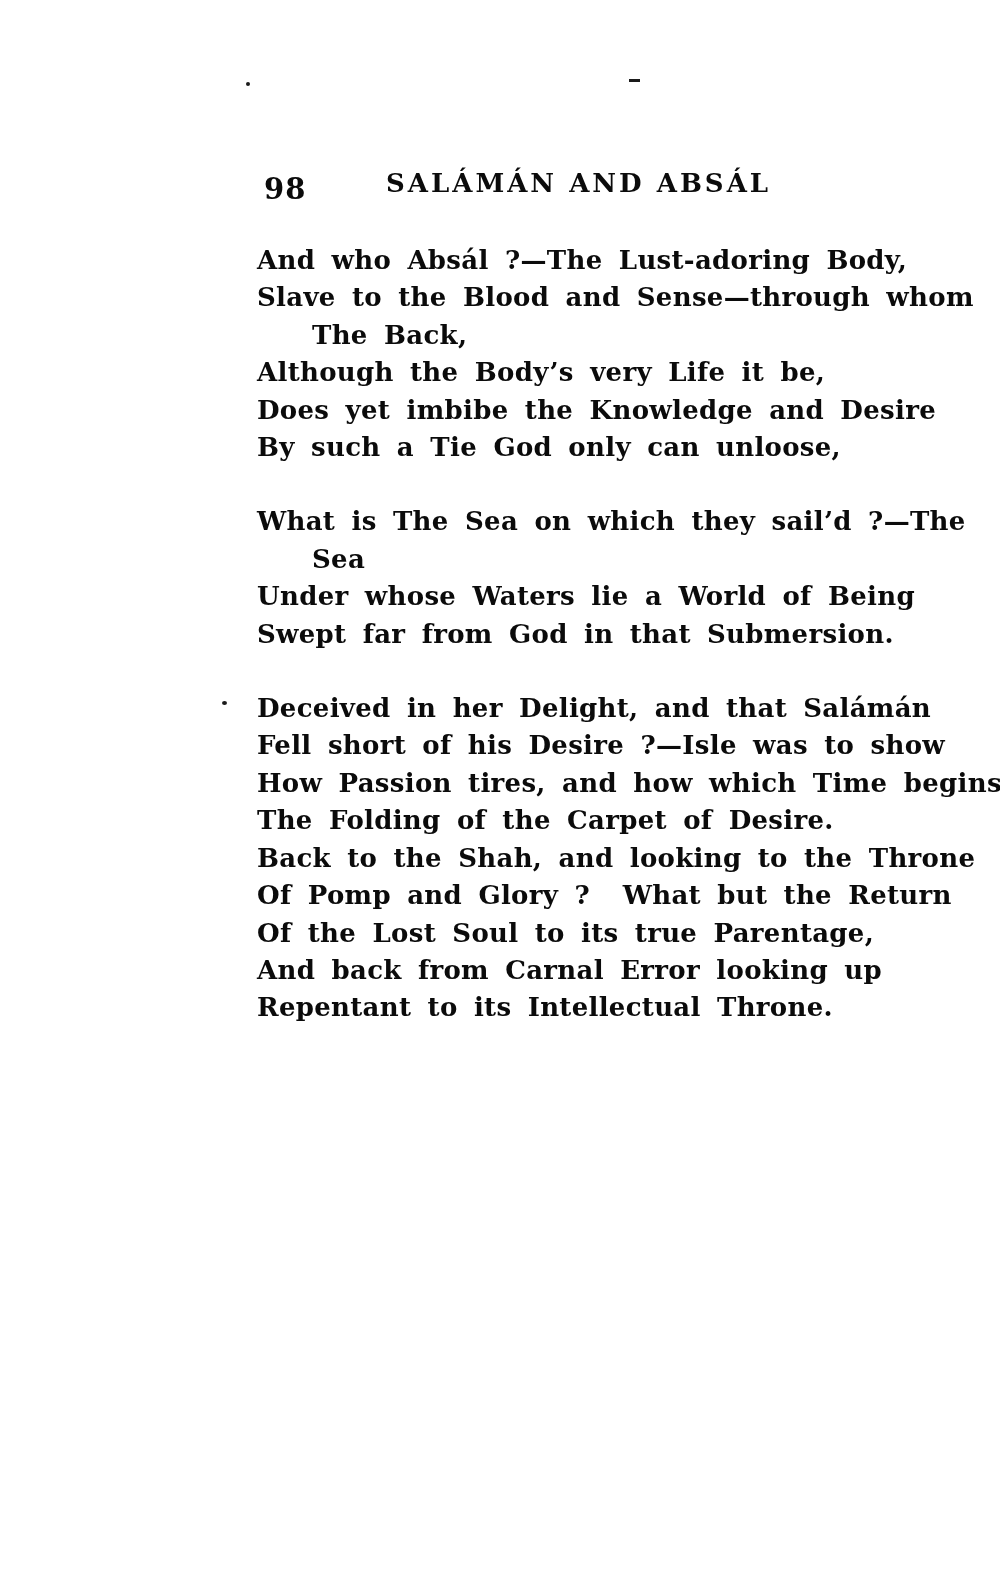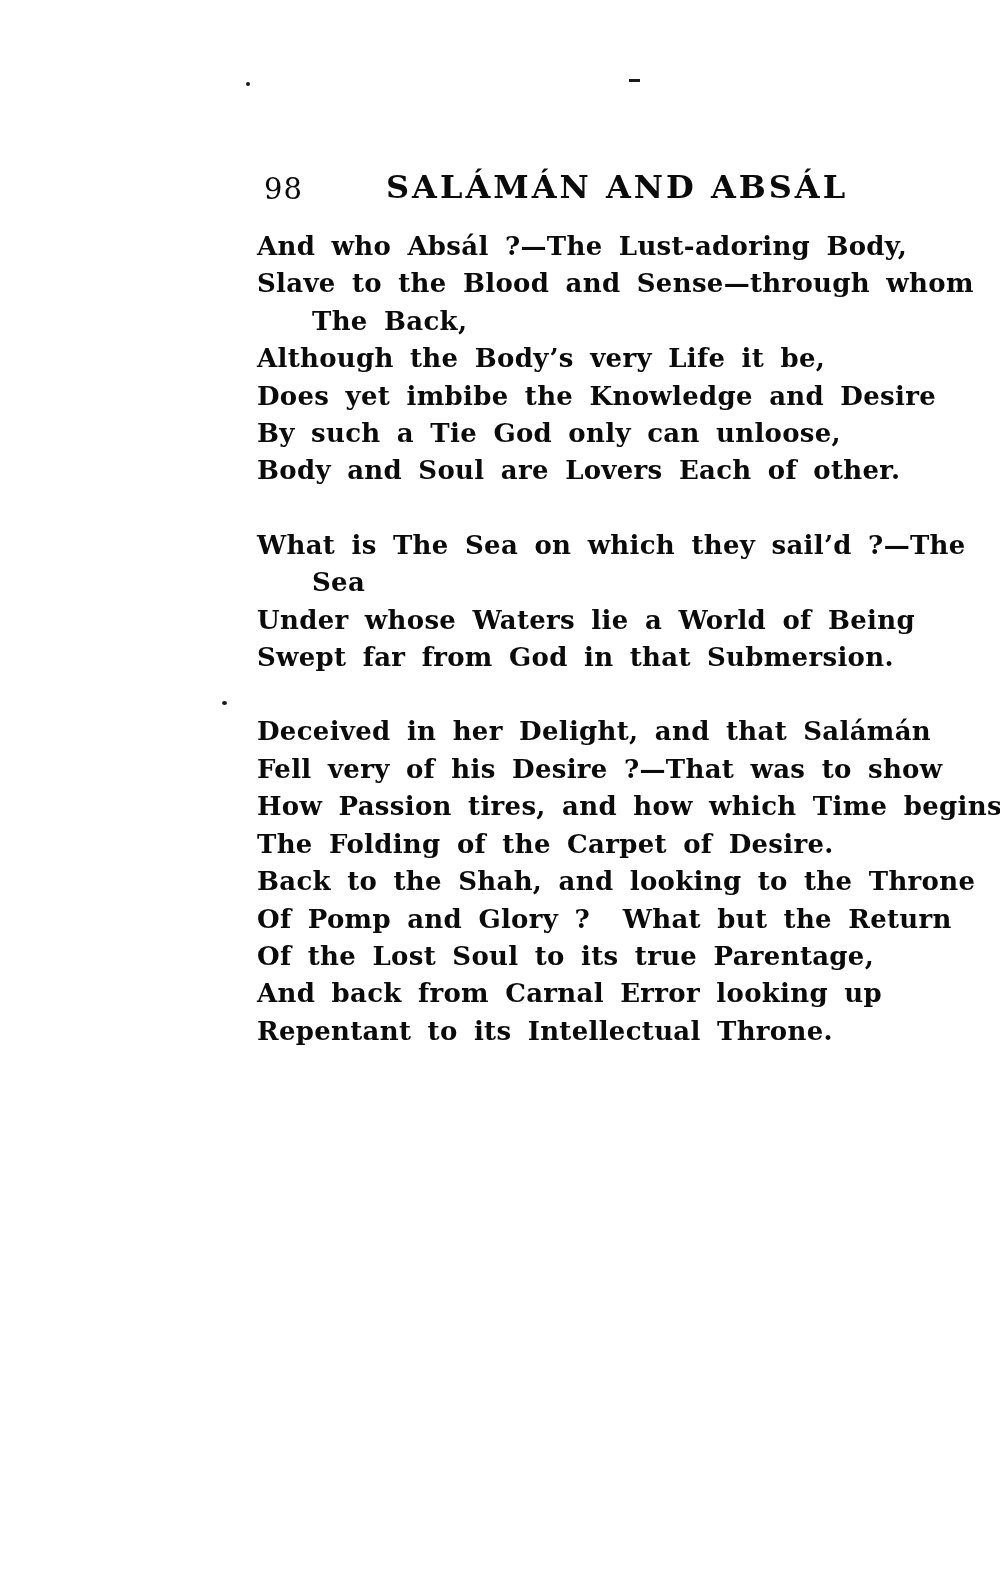--- a/index.html
+++ b/index.html
@@ -16,39 +16,39 @@
     font-family: "DejaVu Serif", "Liberation Serif", serif;
     overflow: hidden;
   }
 
   
   .page-number {
     position: absolute;
     left: 264px;
     top: 172px;
     font-size: 29px;
-    font-weight: normal;
+    font-weight: bold;
     letter-spacing: 1px;
   }
   .running-title {
     position: absolute;
     left: 386px;
     top: 168px;
     margin: 0;
-    font-size: 32px;
+    font-size: 26px;
     font-weight: bold;
     letter-spacing: 3px;
     white-space: pre;
   }
 
   
   .poem {
     position: absolute;
     left: 257px;
-    top: 228px;
+    top: 242px;
     width: 660px;
   }
   .stanza {
     margin: 0 0 37px 0;
   }
   .line {
     margin: 0;
     font-size: 26px;
     font-weight: bold;
     line-height: 37.4px;
@@ -85,33 +85,32 @@
 
   <main class="poem">
 
     <section class="stanza">
       <p class="line">And who Absál ?—The Lust-adoring Body,</p>
       <p class="line">Slave to the Blood and Sense—through whom</p>
       <p class="line indent">The Back,</p>
       <p class="line">Although the Body’s very Life it be,</p>
       <p class="line">Does yet imbibe the Knowledge and Desire</p>
       <p class="line">By such a Tie God only can unloose,</p>
-      <p class="line">Body and Soul are Lovers Each of other.</p>
     </section>
 
     <section class="stanza">
       <p class="line">What is The Sea on which they sail’d ?—The</p>
       <p class="line indent">Sea</p>
       <p class="line">Under whose Waters lie a World of Being</p>
       <p class="line">Swept far from God in that Submersion.</p>
     </section>
 
     <section class="stanza">
       <p class="line">Deceived in her Delight, and that Salámán</p>
-      <p class="line">Fell very of his Desire ?—That was to show</p>
+      <p class="line">Fell short of his Desire ?—Isle was to show</p>
       <p class="line">How Passion tires, and how which Time begins</p>
       <p class="line">The Folding of the Carpet of Desire.</p>
       <p class="line">Back to the Shah, and looking to the Throne</p>
       <p class="line">Of Pomp and Glory ?  What but the Return</p>
       <p class="line">Of the Lost Soul to its true Parentage,</p>
       <p class="line">And back from Carnal Error looking up</p>
       <p class="line">Repentant to its Intellectual Throne.</p>
     </section>
 
   </main>

